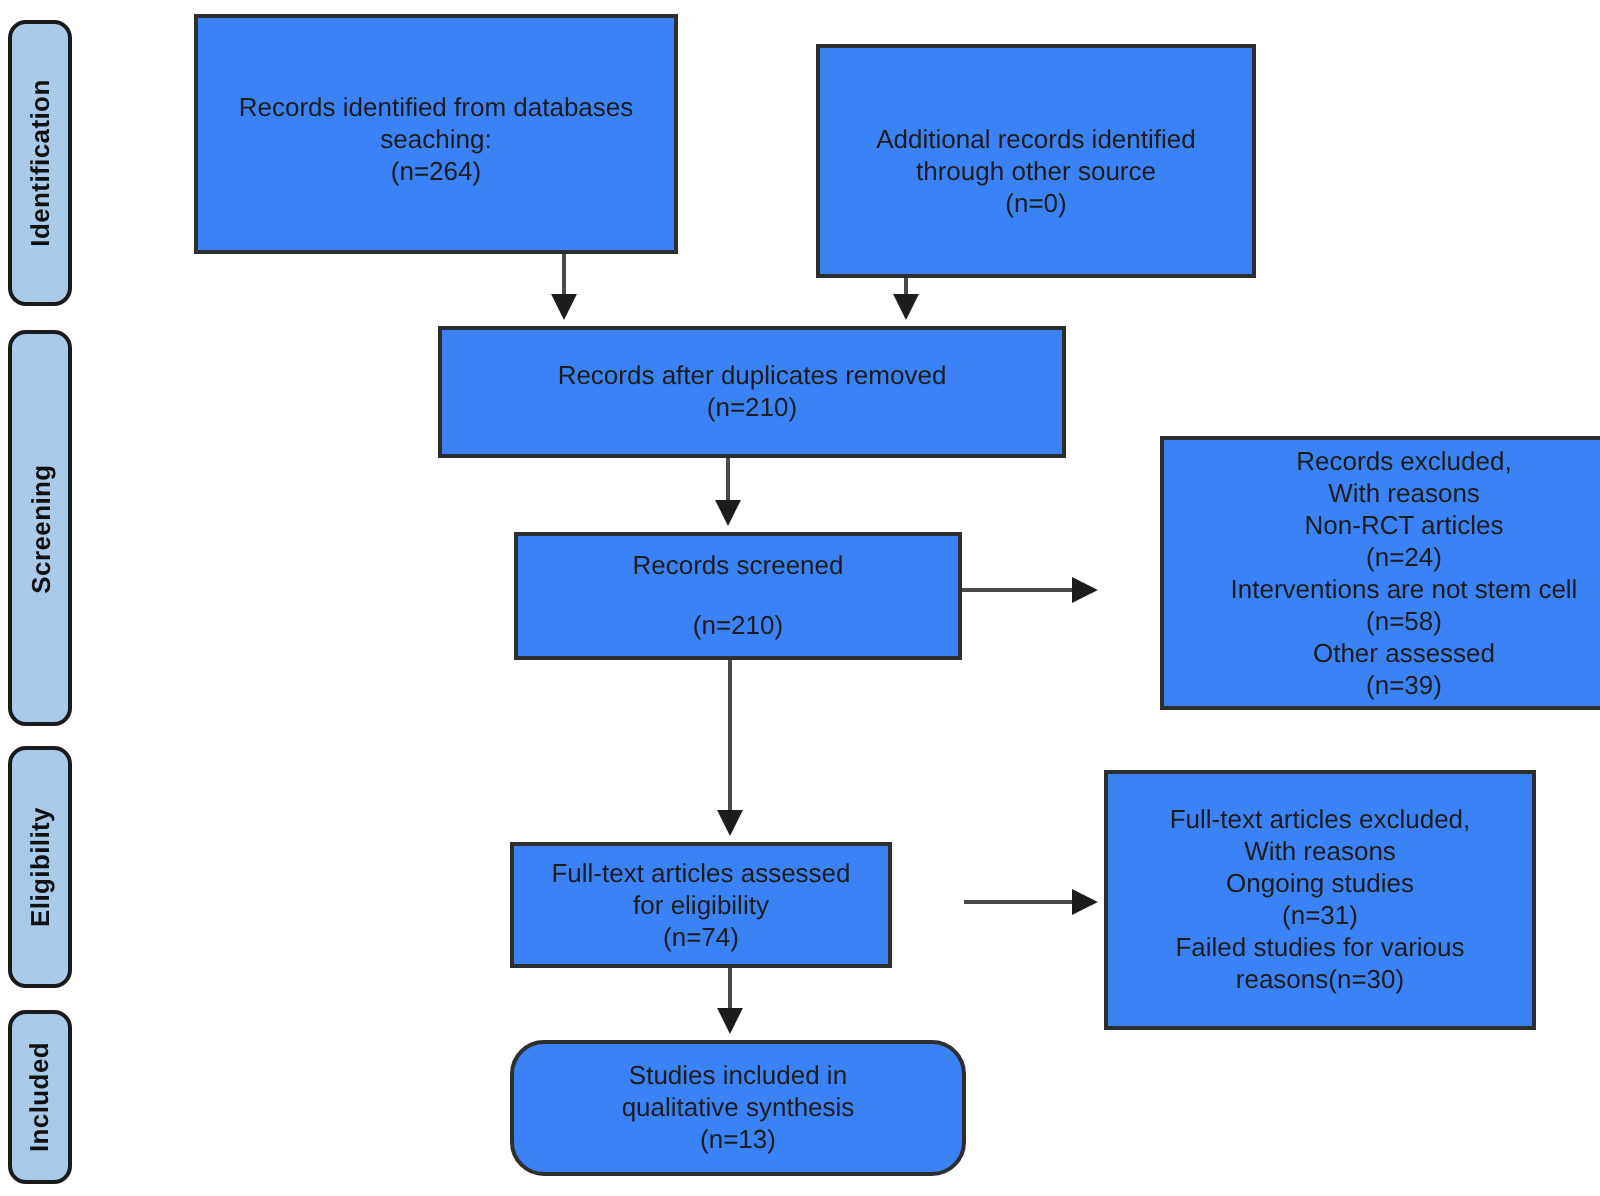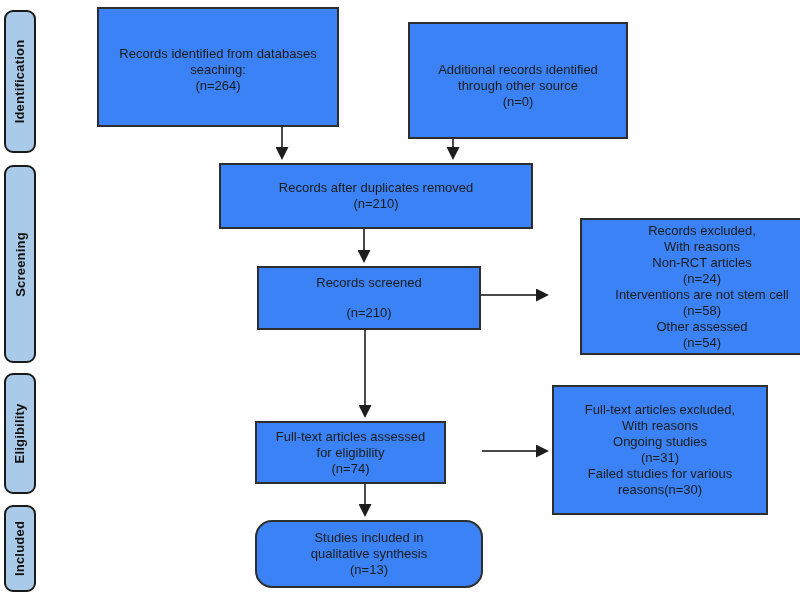--- a/index.html
+++ b/index.html
@@ -121,21 +121,21 @@
   </div>
 
   <div class="node" id="box-excluded1">
     <div>Records excluded,</div>
     <div>With reasons</div>
     <div>Non-RCT articles</div>
     <div>(n=24)</div>
     <div>Interventions are not stem cell</div>
     <div>(n=58)</div>
     <div>Other assessed</div>
-    <div>(n=54)</div>
+    <div>(n=39)</div>
   </div>
 
   <div class="node" id="box-fulltext">
     <div>Full-text articles assessed</div>
     <div>for eligibility</div>
     <div>(n=74)</div>
   </div>
 
   <div class="node" id="box-excluded2">
     <div>Full-text articles excluded,</div>

